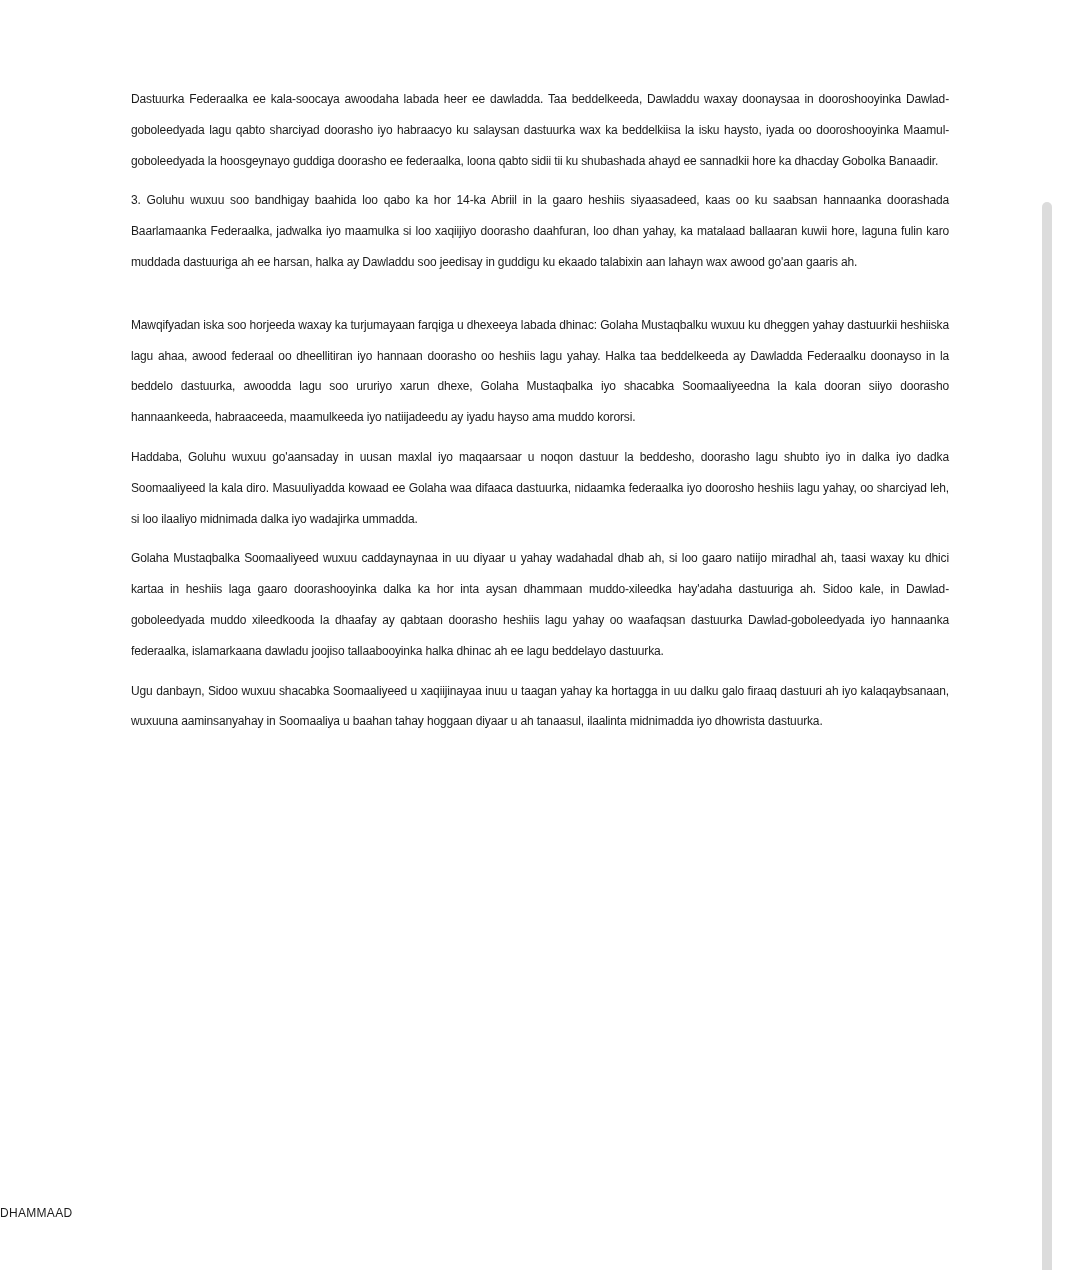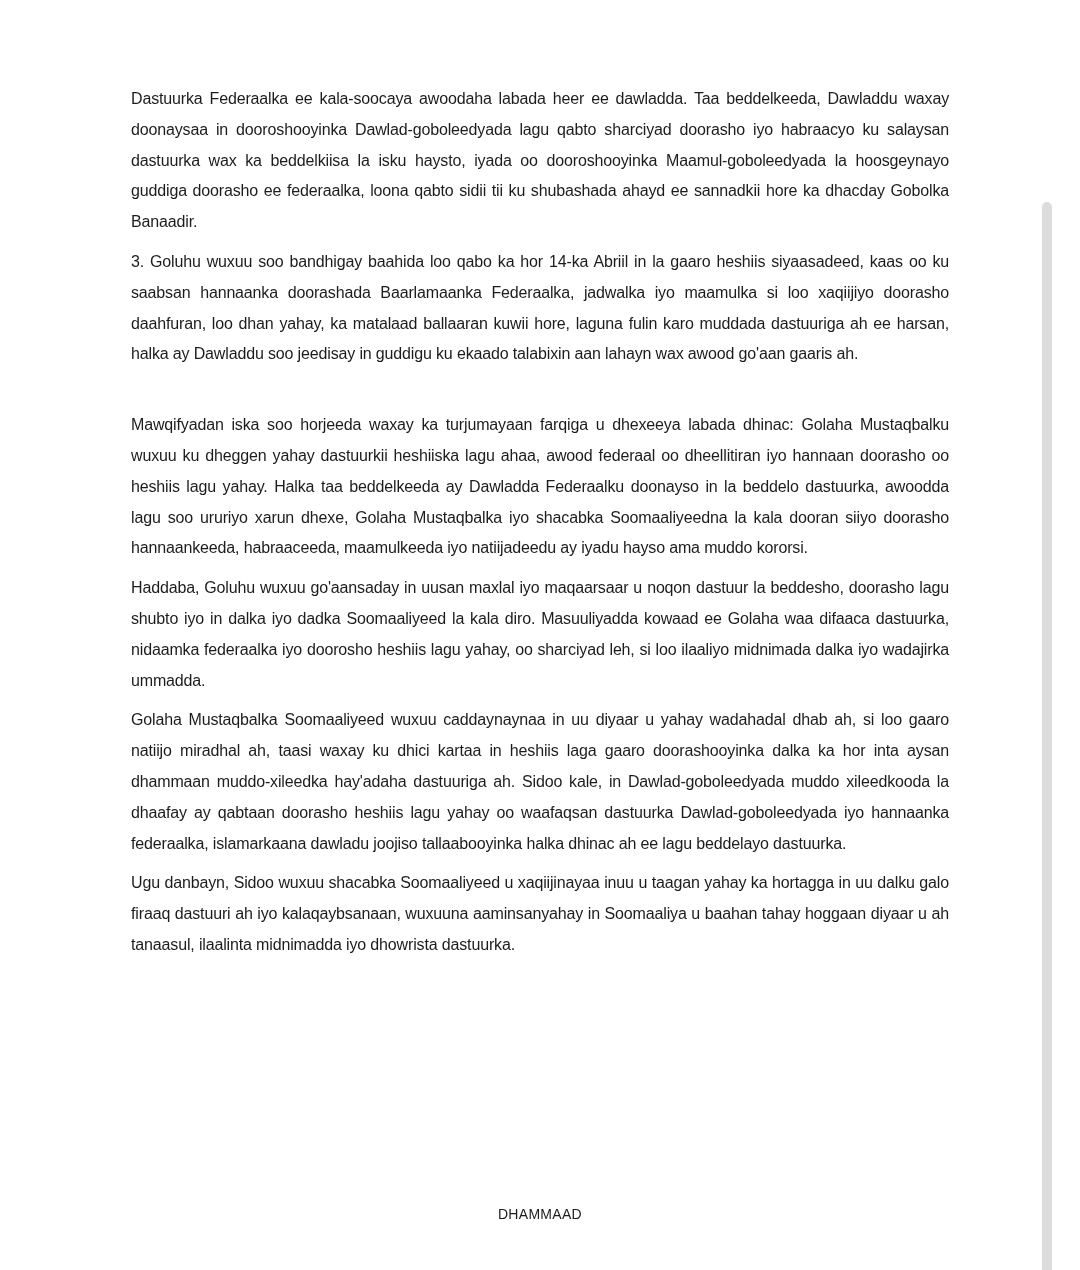--- a/index.html
+++ b/index.html
@@ -12,40 +12,40 @@
       height: 1270px;
       position: relative;
       overflow: hidden;
     }
     .page {
       position: absolute;
       left: 131px;
       top: 84px;
       width: 818px;
       font-family: "Liberation Sans", sans-serif;
-      font-size: 16px;
+      font-size: 12px;
       line-height: 30.8px;
       color: #1c1c1c;
       letter-spacing: -0.15px;
     }
     .para {
       margin: 0 0 9px 0;
       text-align: justify;
     }
     .para.gap-before {
-      margin-top: 40px;
+      margin-top: 32px;
     }
     .closing {
       position: absolute;
       left: 0;
       width: 1080px;
       top: 1206px;
-      text-align: center;
+      text-align: left;
       font-family: "Liberation Sans", sans-serif;
-      font-size: 14px;
+      font-size: 12px;
       color: #1c1c1c;
       letter-spacing: 0.3px;
     }
     .scrollbar-track {
       position: absolute;
       left: 1041px;
       top: 200px;
       width: 12px;
       height: 1070px;
       background: transparent;

